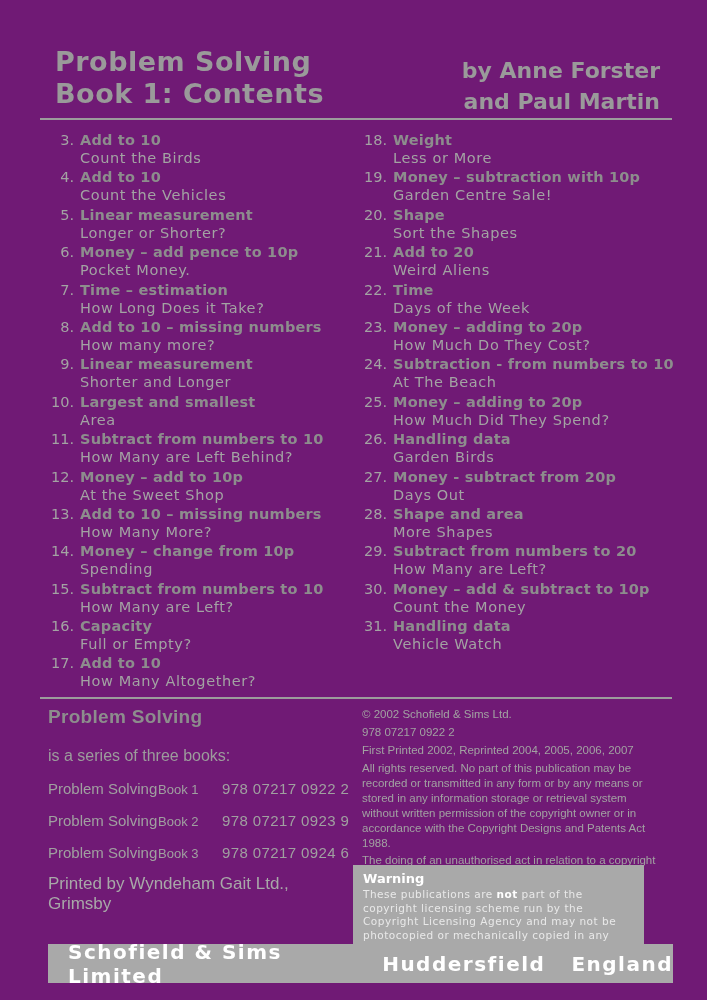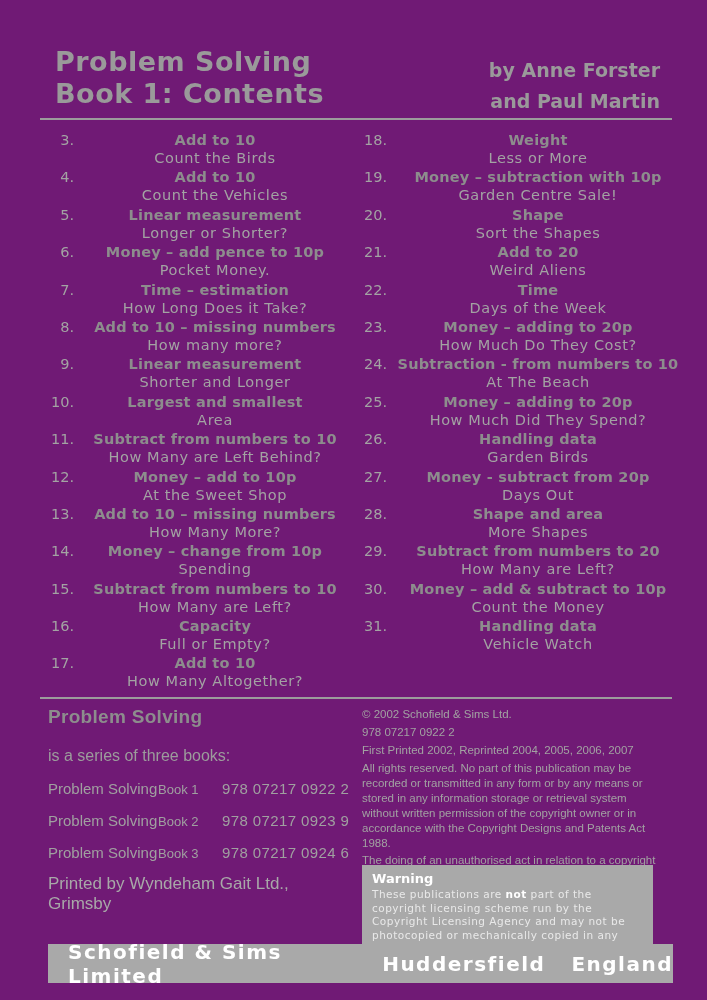--- a/index.html
+++ b/index.html
@@ -12,37 +12,37 @@
     font-family:"DejaVu Sans", sans-serif;
   }
   
   .title{
     position:absolute;left:55px;top:46px;
     font-size:27px;line-height:32px;font-weight:bold;
     letter-spacing:0.5px;color:var(--title-gray);
   }
   .byline{
     position:absolute;right:47px;top:55px;
-    text-align:right;font-size:19px;line-height:31px;
+    text-align:right;font-size:22px;line-height:31px;
     font-weight:600;color:var(--title-gray);
   }
   .rule-top{
     position:absolute;left:40px;top:118px;width:632px;height:2px;
     background:var(--rule-gray);
   }
   
   .col{position:absolute;top:131px;}
   .col-left{left:40px;width:310px;}
   .col-right{left:353px;width:330px;}
   .entry{display:flex;margin-bottom:1.4px;}
   .entry-num{
     flex:0 0 34px;text-align:right;padding-right:6px;
     font-size:14.5px;line-height:18px;color:var(--sub-gray);
   }
-  .entry-text{flex:1;text-align:center;}
+  .entry-text{flex:1;}
   .entry-topic{
     display:block;font-size:14.5px;line-height:18px;
     font-weight:bold;color:var(--topic-gray);letter-spacing:0.2px;
   }
   .entry-sub{
     display:block;font-size:14.5px;line-height:18px;
     color:var(--sub-gray);letter-spacing:0.6px;
   }
   
   .rule-mid{
@@ -61,21 +61,21 @@
   .book-isbn{font-size:15px;color:#a0a0a0;margin-left:12px;letter-spacing:0.4px;}
   .printer{font-size:17px;margin-top:13px;color:#a8a8a8;}
   .copyright{
     position:absolute;left:362px;top:707px;width:300px;
     font-family:"Liberation Sans", sans-serif;
     font-size:11.5px;line-height:15px;color:var(--copy-gray);
   }
   .copyright .cline{margin-bottom:3px;}
   .copyright .cpara{margin-top:2px;margin-bottom:0;}
   .warning-box{
-    position:absolute;left:362px;top:865px;width:271px;
+    position:absolute;left:353px;top:865px;width:271px;
     background:var(--box-gray);color:#eeeeee;
     padding:6px 10px 8px 10px;
   }
   .warning-title{font-size:13px;font-weight:bold;color:#ffffff;margin-bottom:2px;}
   .warning-body{font-size:10.5px;line-height:13.5px;letter-spacing:0.5px;color:#e9e9e9;}
   .warning-body b{color:#ffffff;}
   
   .footer-bar{
     position:absolute;left:48px;top:944px;width:605px;height:39px;
     background:var(--box-gray);

